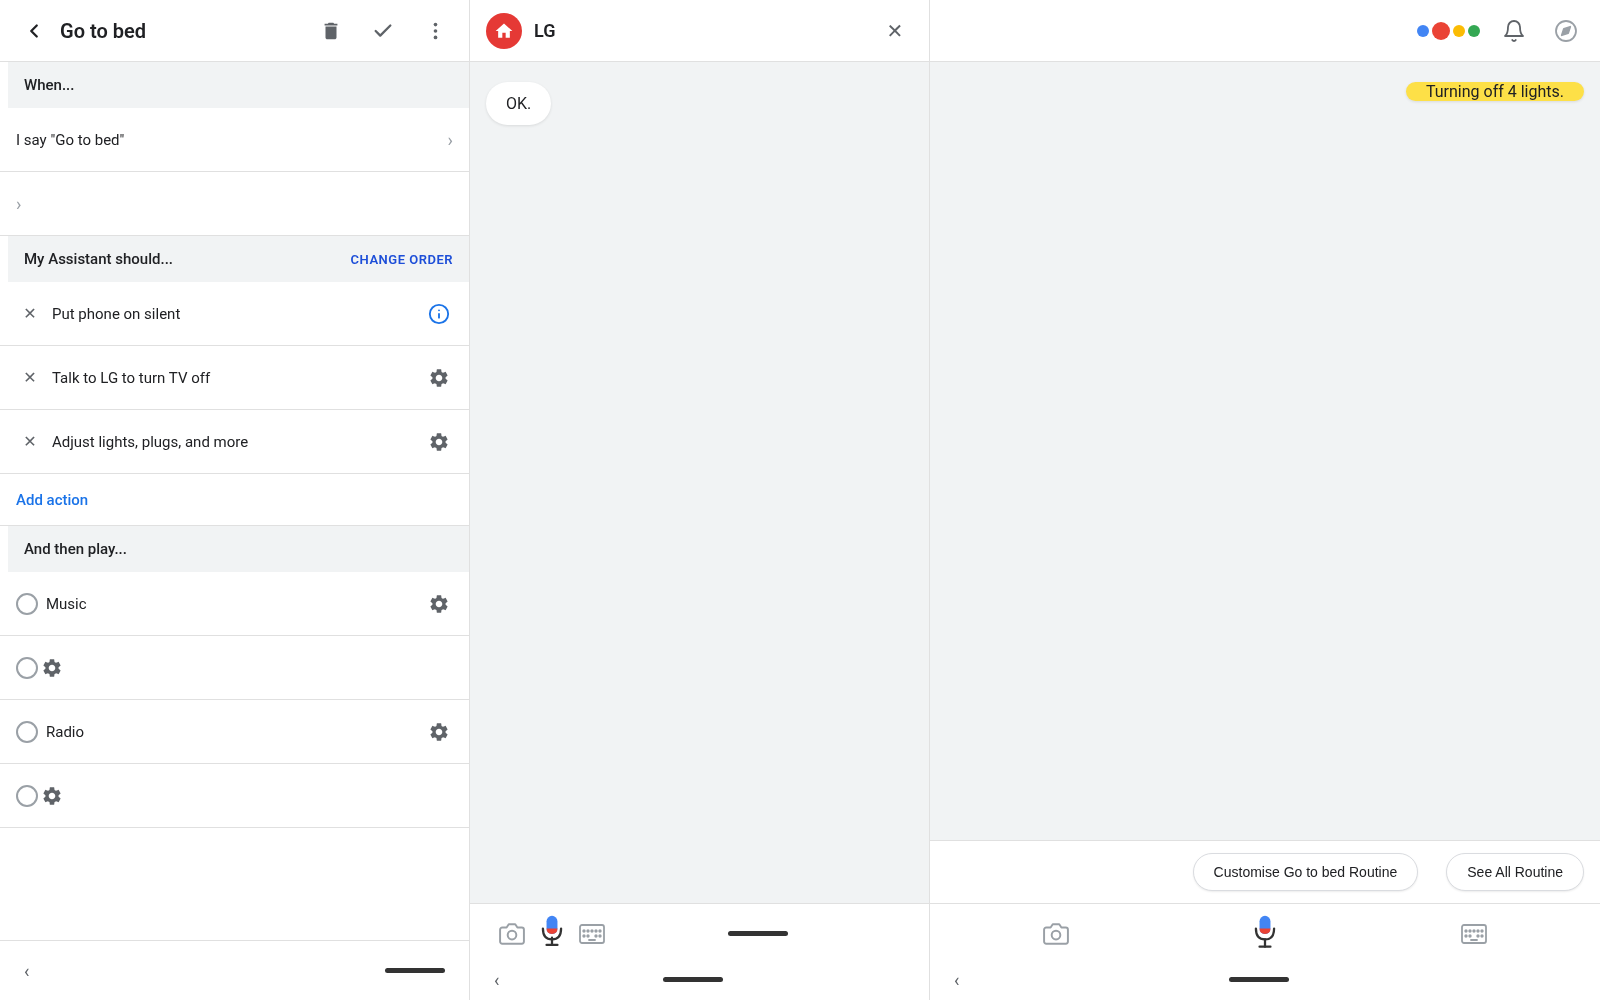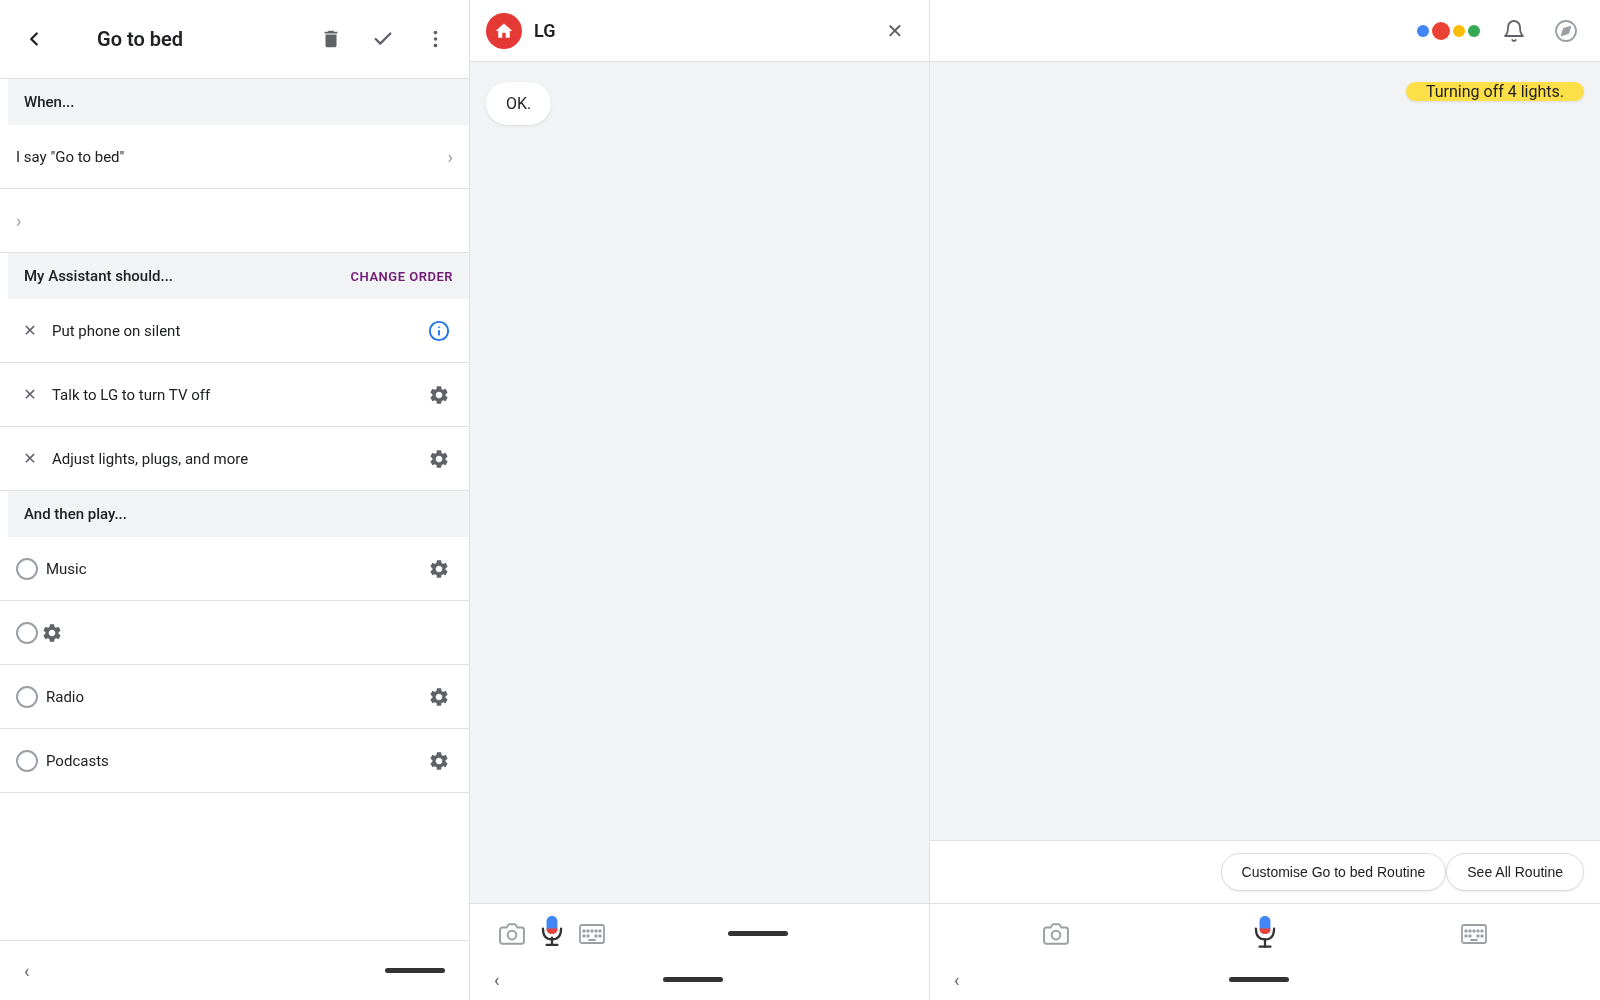--- a/index.html
+++ b/index.html
@@ -24,24 +24,23 @@
     
     .panel-left {
       width: 470px;
       flex-shrink: 0;
     }
 
     .header-left {
       display: flex;
       align-items: center;
       padding: 10px 16px;
-      height: 79px;
+      height: 62px;
       background: #fff;
       border-bottom: 1px solid #e0e0e0;
-      gap: 37px;
     }
 
     .back-btn {
       width: 36px;
       height: 36px;
       display: flex;
       align-items: center;
       justify-content: center;
       cursor: pointer;
       margin-right: 8px;
@@ -81,21 +80,21 @@
 
     .section-header.with-action {
       display: flex;
       align-items: center;
       justify-content: space-between;
     }
 
     .section-action {
       font-size: 13px;
       font-weight: 600;
-      color: #701a75;
+      color: #1d4ed8;
       cursor: pointer;
       letter-spacing: 0.5px;
     }
 
     .list-item {
       display: flex;
       align-items: center;
       padding: 0 16px;
       height: 64px;
       border-bottom: 1px solid #e0e0e0;
@@ -355,21 +354,21 @@
       font-size: 16px;
       color: #202124;
       width: fit-content;
       max-width: 300px;
       box-shadow: 0 1px 3px rgba(0,0,0,0.1);
     }
 
     .action-buttons-row {
       display: flex;
       padding: 12px 16px;
-      gap: 0;
+      gap: 28px;
       justify-content: flex-end;
       background: #fff;
       border-top: 1px solid #e0e0e0;
     }
 
     .action-pill-btn {
       background: #fff;
       border: 1px solid #dadce0;
       border-radius: 24px;
       padding: 10px 20px;
@@ -478,20 +477,23 @@
   <div class="list-item">
     <div class="close-x">✕</div>
     <span class="list-item-text">Adjust lights, plugs, and more</span>
     <div class="gear-icon">
       <svg width="22" height="22" viewBox="0 0 24 24" fill="#5f6368">
           <path d="M19.14 12.94c.04-.3.06-.61.06-.94 0-.32-.02-.64-.07-.94l2.03-1.58c.18-.14.23-.41.12-.61l-1.92-3.32c-.12-.22-.37-.29-.59-.22l-2.39.96c-.5-.38-1.03-.7-1.62-.94l-.36-2.54c-.04-.24-.24-.41-.48-.41h-3.84c-.24 0-.43.17-.47.41l-.36 2.54c-.59.24-1.13.57-1.62.94l-2.39-.96c-.22-.08-.47 0-.59.22L2.74 8.87c-.12.21-.08.47.12.61l2.03 1.58c-.05.3-.09.63-.09.94s.02.64.07.94l-2.03 1.58c-.18.14-.23.41-.12.61l1.92 3.32c.12.22.37.29.59.22l2.39-.96c.5.38 1.03.7 1.62.94l.36 2.54c.05.24.24.41.48.41h3.84c.24 0 .44-.17.47-.41l.36-2.54c.59-.24 1.13-.56 1.62-.94l2.39.96c.22.08.47 0 .59-.22l1.92-3.32c.12-.22.07-.47-.12-.61l-2.01-1.58zM12 15.6c-1.98 0-3.6-1.62-3.6-3.6s1.62-3.6 3.6-3.6 3.6 1.62 3.6 3.6-1.62 3.6-3.6 3.6z"></path>
         </svg>
     </div>
   </div>
 
+  <div class="add-action">
+    <span class="add-action-text">Add action</span>
+  </div>
 
   <div class="section-header">
     <span>And then play...</span>
   </div>
 
   <div class="list-item">
     <div class="radio-circle"></div>
     <span class="list-item-text">Music</span>
     <div class="gear-icon">
       <svg width="22" height="22" viewBox="0 0 24 24" fill="#5f6368">
@@ -514,21 +516,20 @@
     <span class="list-item-text">Radio</span>
     <div class="gear-icon">
       <svg width="22" height="22" viewBox="0 0 24 24" fill="#5f6368">
           <path d="M19.14 12.94c.04-.3.06-.61.06-.94 0-.32-.02-.64-.07-.94l2.03-1.58c.18-.14.23-.41.12-.61l-1.92-3.32c-.12-.22-.37-.29-.59-.22l-2.39.96c-.5-.38-1.03-.7-1.62-.94l-.36-2.54c-.04-.24-.24-.41-.48-.41h-3.84c-.24 0-.43.17-.47.41l-.36 2.54c-.59.24-1.13.57-1.62.94l-2.39-.96c-.22-.08-.47 0-.59.22L2.74 8.87c-.12.21-.08.47.12.61l2.03 1.58c-.05.3-.09.63-.09.94s.02.64.07.94l-2.03 1.58c-.18.14-.23.41-.12.61l1.92 3.32c.12.22.37.29.59.22l2.39-.96c.5.38 1.03.7 1.62.94l.36 2.54c.05.24.24.41.48.41h3.84c.24 0 .44-.17.47-.41l.36-2.54c.59-.24 1.13-.56 1.62-.94l2.39.96c.22.08.47 0 .59-.22l1.92-3.32c.12-.22.07-.47-.12-.61l-2.01-1.58zM12 15.6c-1.98 0-3.6-1.62-3.6-3.6s1.62-3.6 3.6-3.6 3.6 1.62 3.6 3.6-1.62 3.6-3.6 3.6z"></path>
         </svg>
     </div>
   </div>
 
   <div class="list-item">
     <div class="radio-circle"></div>
-    <span class="list-item-text">Podcasts</span>
     <div class="gear-icon">
       <svg width="22" height="22" viewBox="0 0 24 24" fill="#5f6368">
           <path d="M19.14 12.94c.04-.3.06-.61.06-.94 0-.32-.02-.64-.07-.94l2.03-1.58c.18-.14.23-.41.12-.61l-1.92-3.32c-.12-.22-.37-.29-.59-.22l-2.39.96c-.5-.38-1.03-.7-1.62-.94l-.36-2.54c-.04-.24-.24-.41-.48-.41h-3.84c-.24 0-.43.17-.47.41l-.36 2.54c-.59.24-1.13.57-1.62.94l-2.39-.96c-.22-.08-.47 0-.59.22L2.74 8.87c-.12.21-.08.47.12.61l2.03 1.58c-.05.3-.09.63-.09.94s.02.64.07.94l-2.03 1.58c-.18.14-.23.41-.12.61l1.92 3.32c.12.22.37.29.59.22l2.39-.96c.5.38 1.03.7 1.62.94l.36 2.54c.05.24.24.41.48.41h3.84c.24 0 .44-.17.47-.41l.36-2.54c.59-.24 1.13-.56 1.62-.94l2.39.96c.22.08.47 0 .59-.22l1.92-3.32c.12-.22.07-.47-.12-.61l-2.01-1.58zM12 15.6c-1.98 0-3.6-1.62-3.6-3.6s1.62-3.6 3.6-3.6 3.6 1.62 3.6 3.6-1.62 3.6-3.6 3.6z"></path>
         </svg>
     </div>
   </div>
 
   <div class="bottom-nav">
     <div class="nav-chevron">‹</div>
     <div class="home-indicator"></div>

